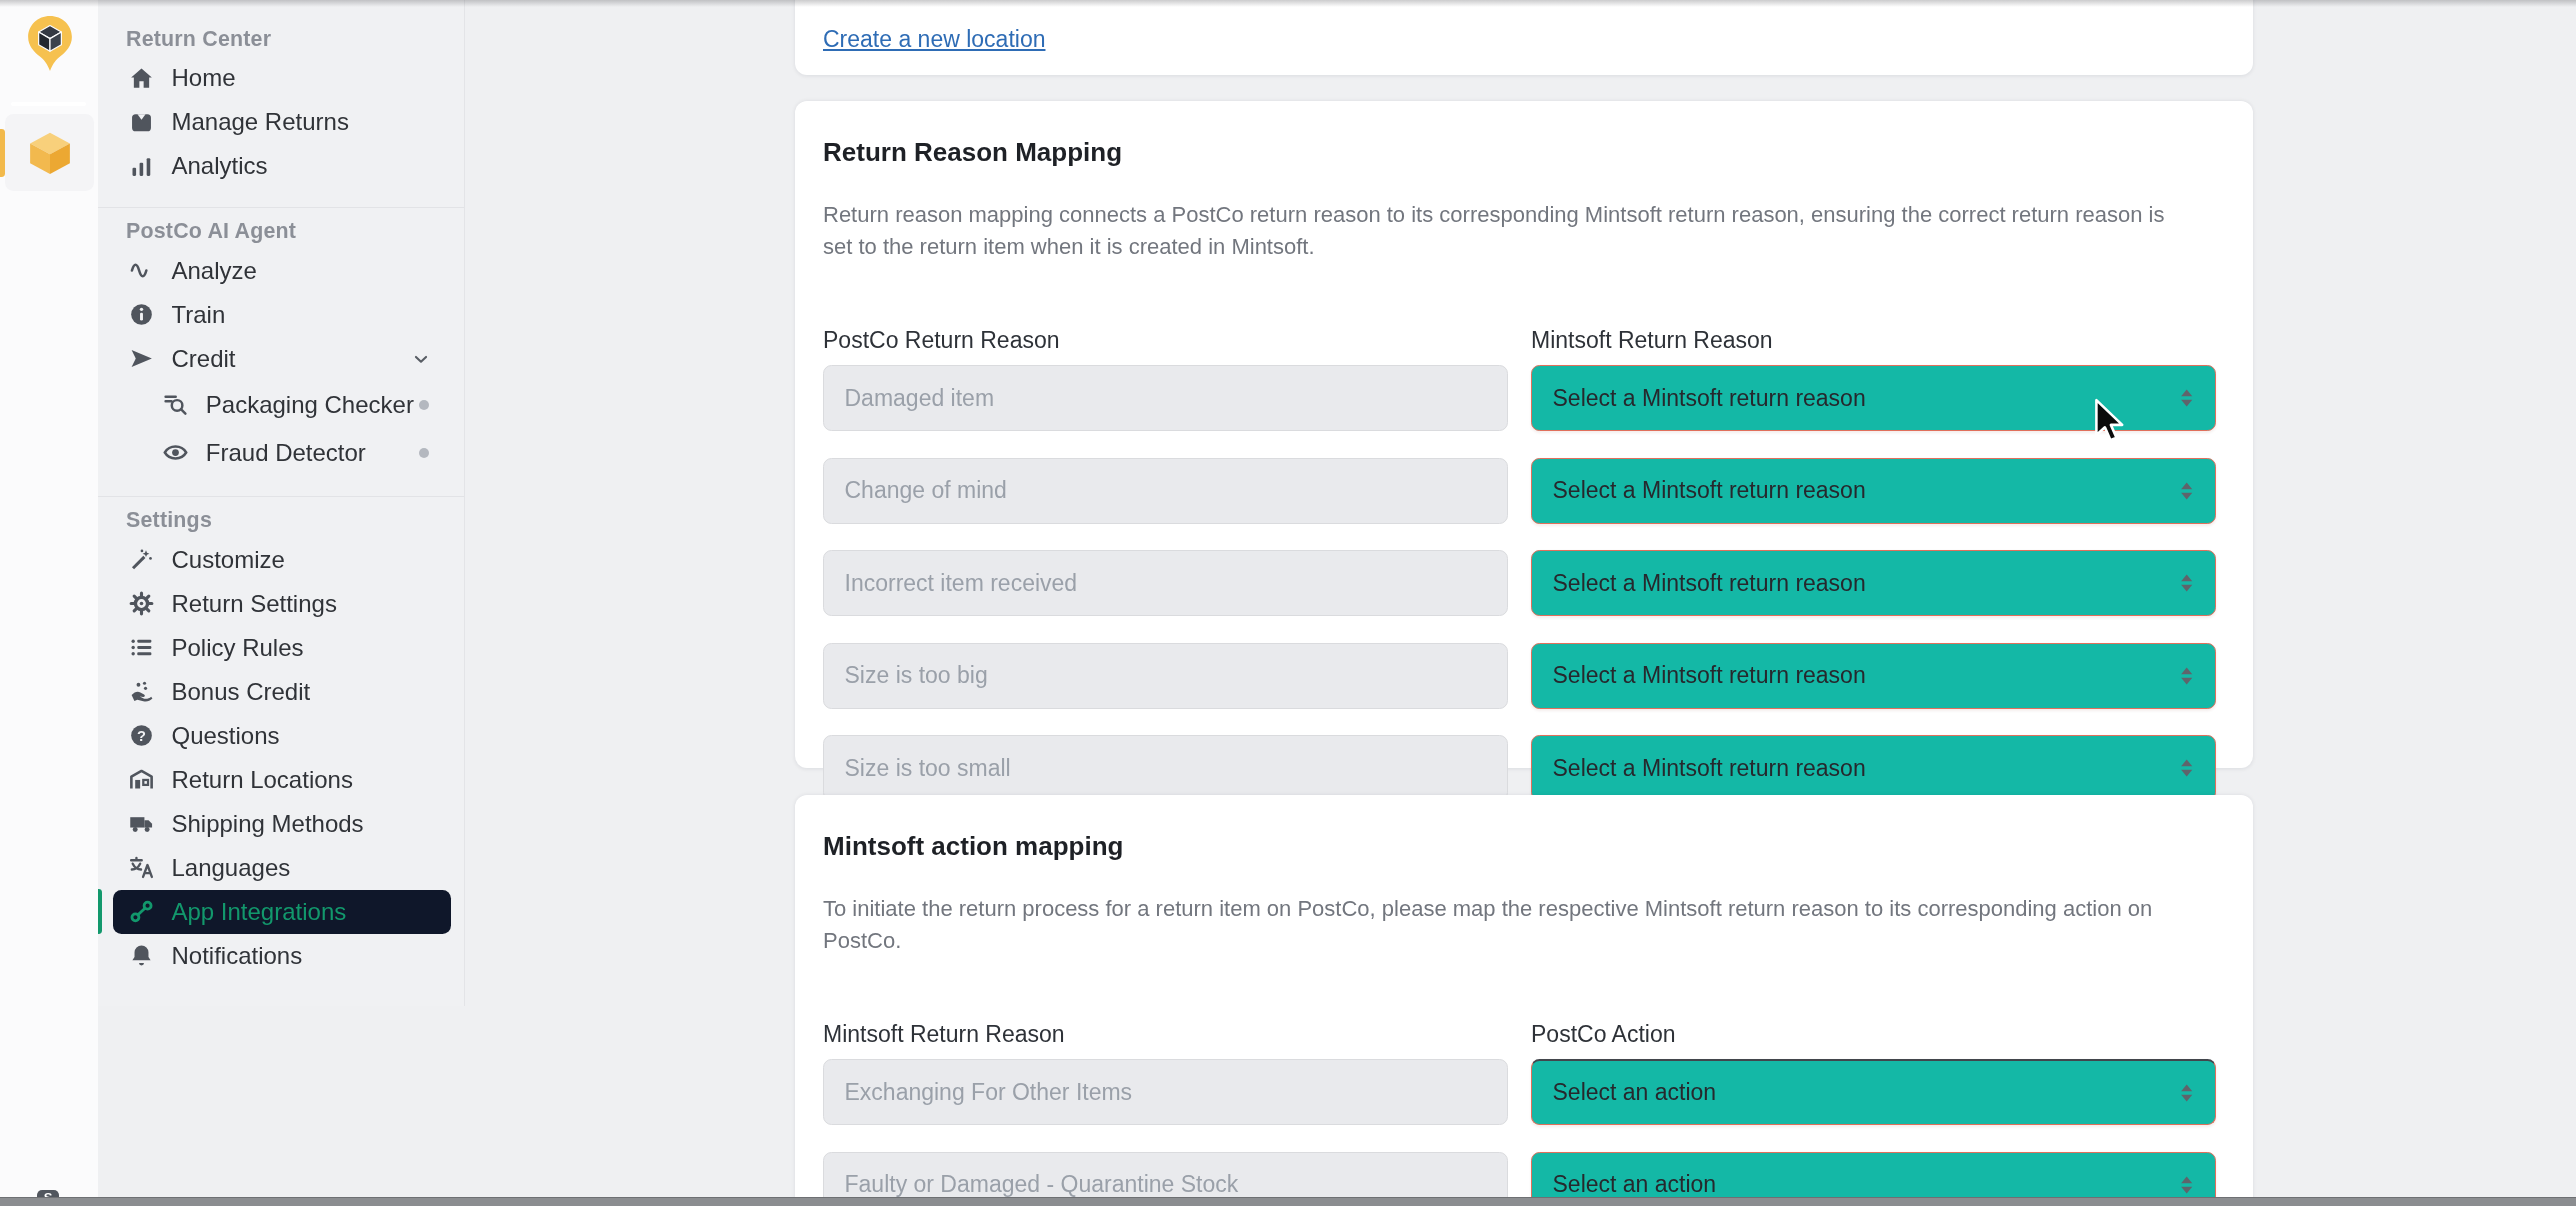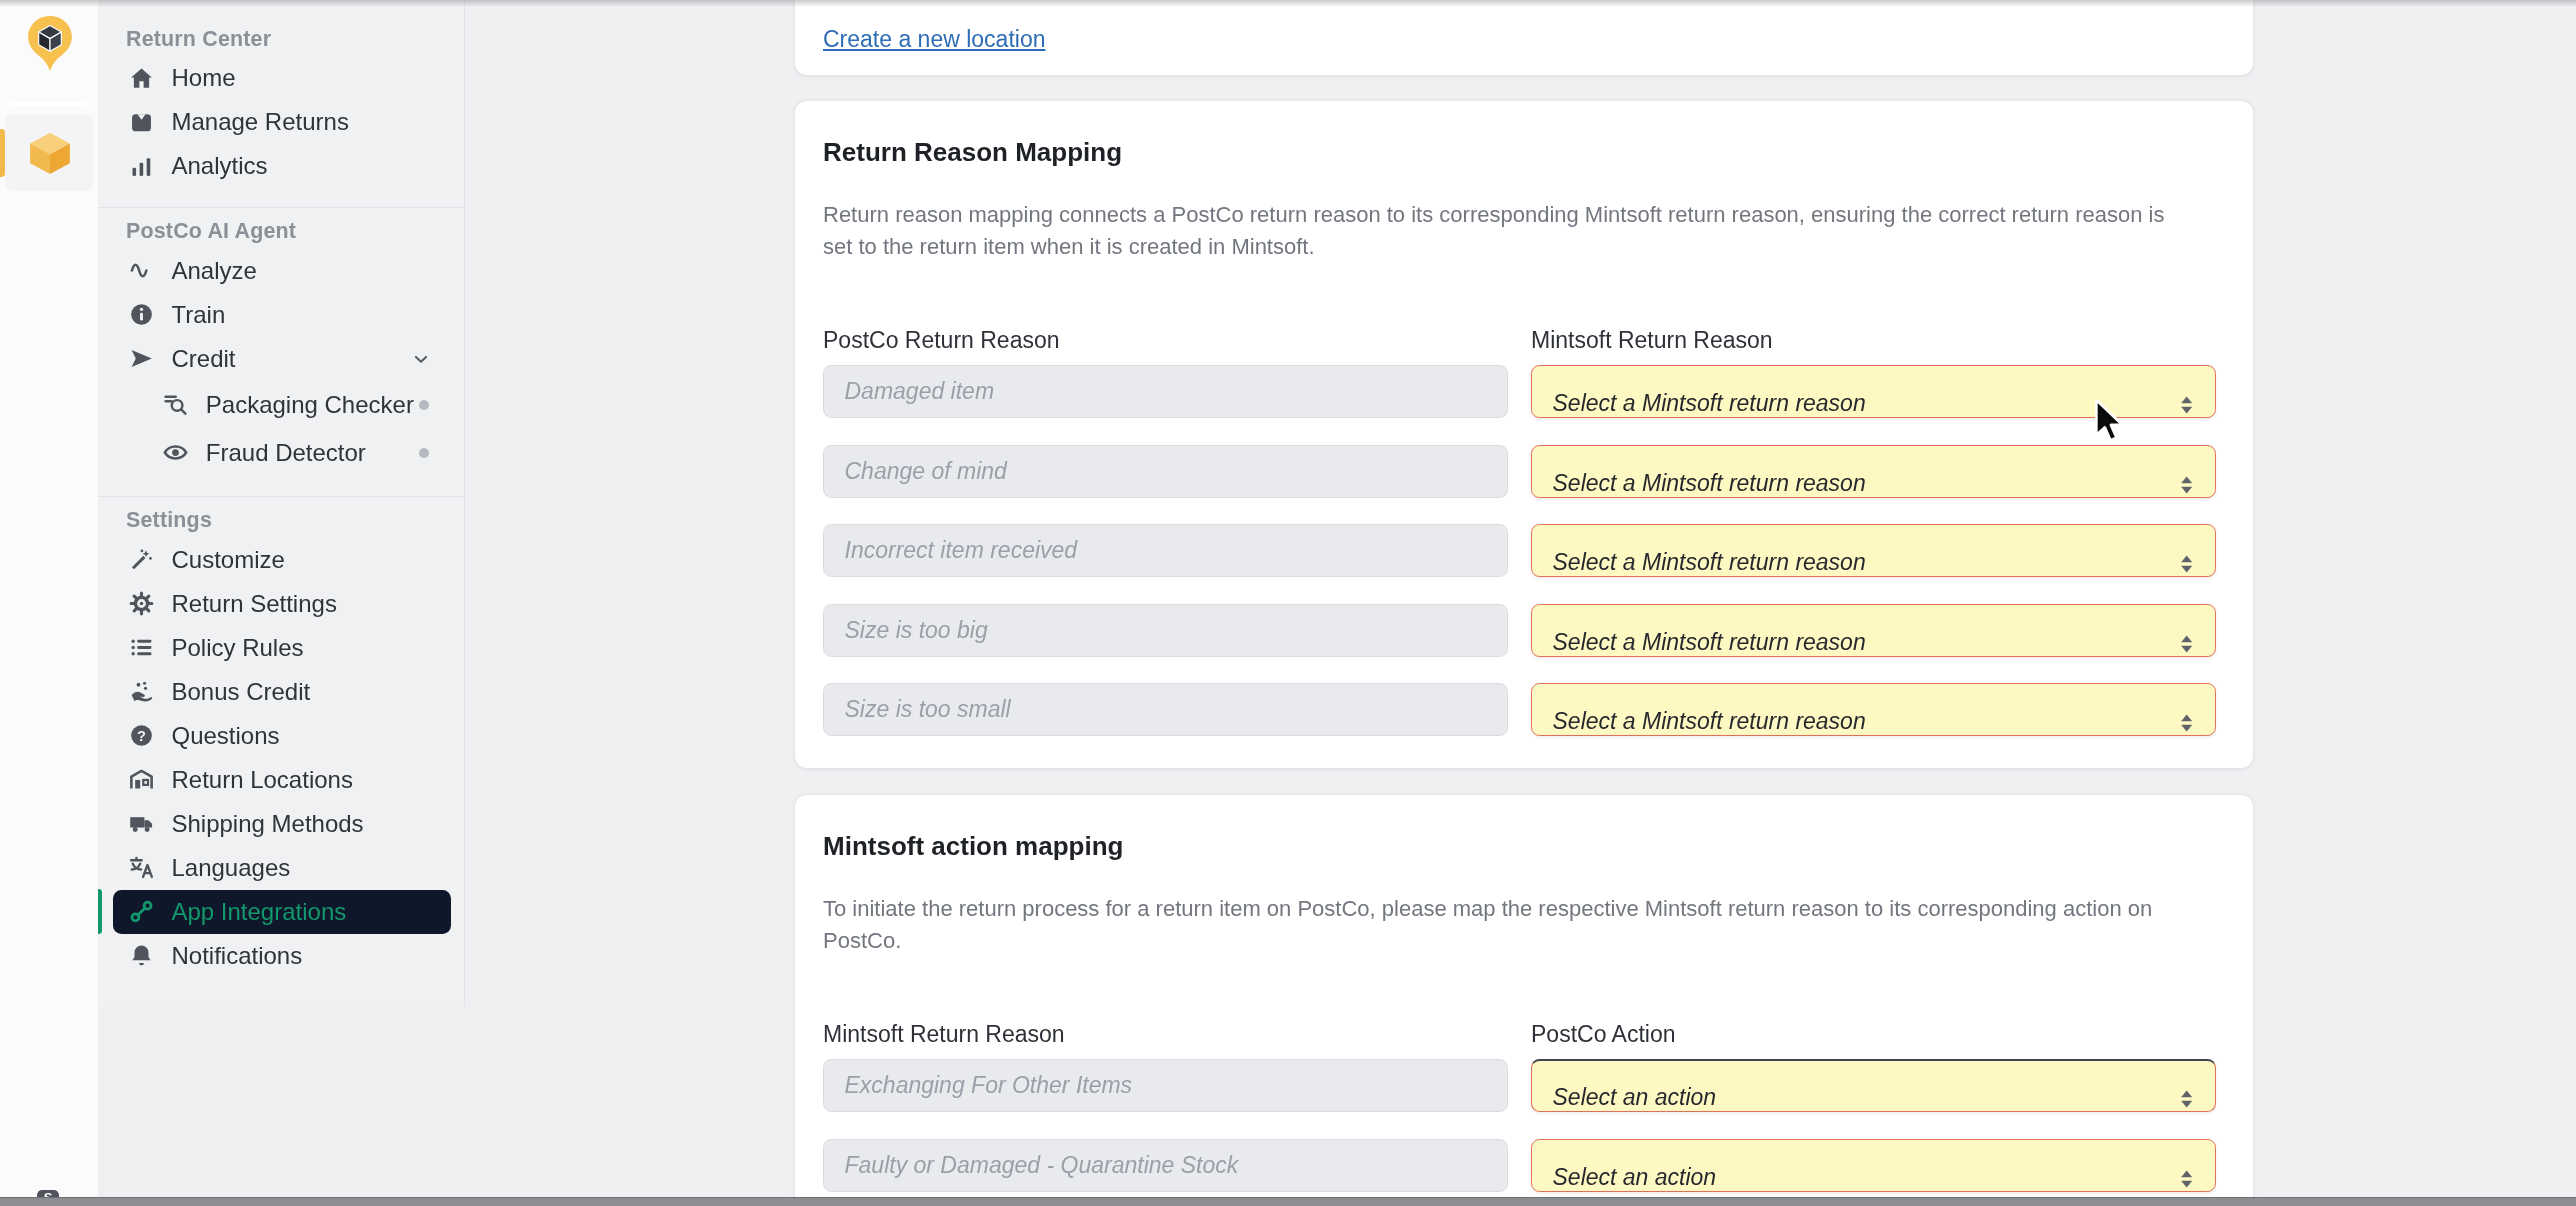--- a/index.html
+++ b/index.html
@@ -43,24 +43,24 @@
   .card-reason{top:101px;height:667px;}
   .card-action{top:795px;height:427px;}
   .card h2{margin:0;padding-top:36px;font-size:26px;line-height:31px;font-weight:bold;color:#1e2126;}
   .desc{margin:31px 0 0 0;font-size:22px;line-height:32px;color:#72767e;}
   .card-reason .desc{max-width:1367px;}
   .card-action .desc{max-width:1402px;}
   .cols,.grid{display:grid;grid-template-columns:685px 685px;column-gap:23px;}
   .cols{margin-top:63px;}
   .col-h{font-size:23px;line-height:29px;color:#2e3238;}
   .grid{margin-top:10.2px;row-gap:26.5px;}
-  .field{height:53px;border-radius:8.5px;display:flex;align-items:center;padding:0 20.5px;font-size:23px;font-style:italic;}
+  .field{height:66px;border-radius:8.5px;display:flex;align-items:center;padding:0 20.5px;font-size:23px;}
   .input{background:#e9eaed;border:0.9px solid #dadbde;color:#9aa0a9;}
-  .select{background:#fef9c3;border:1.7px solid #e0705c;color:#26282d;cursor:pointer;
-    justify-content:space-between;box-shadow:0 1.7px 2.6px rgba(120,40,30,.08);align-items:flex-end;}
+  .select{background:#14b8a6;border:1.7px solid #e0705c;color:#26282d;cursor:pointer;
+    justify-content:space-between;box-shadow:0 1.7px 2.6px rgba(120,40,30,.08);}
   .select.dark-top{border-top:2.6px solid #43464c;}
 
   .bottom-strip{position:absolute;left:0;top:1197px;width:2576px;height:8.5px;background:#8b8d90;
     border-top:0.9px solid #6e7073;z-index:7;}
   .cursor{position:absolute;left:2093px;top:398px;z-index:9;pointer-events:none;}
 </style>
 </head>
 <body>
 
 <div class="top-shade"></div>

